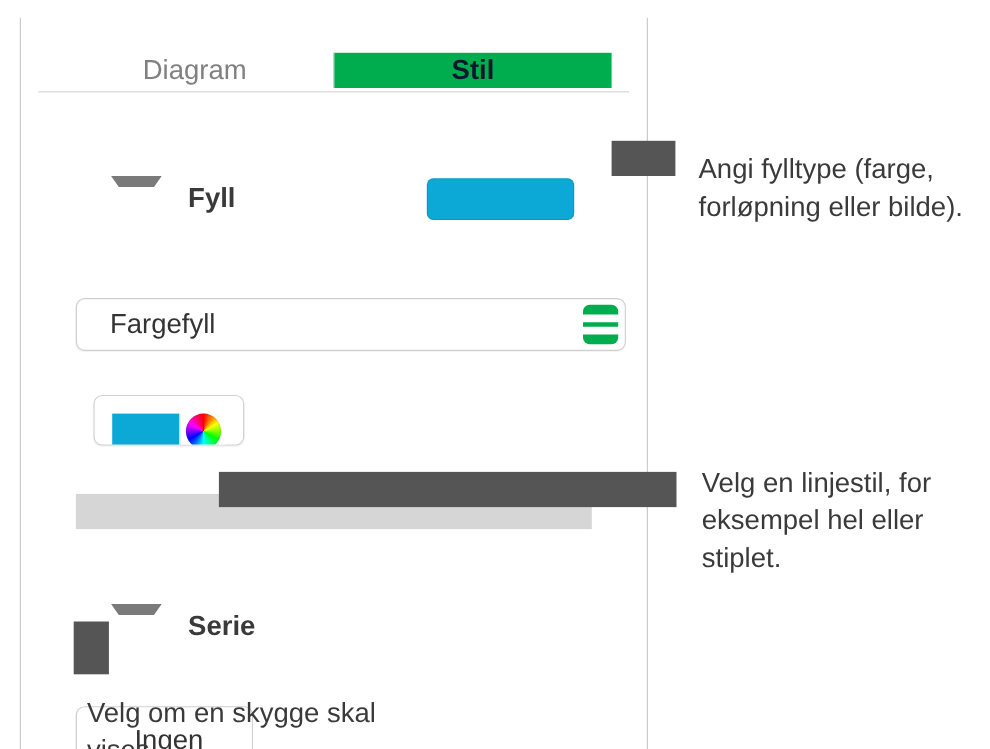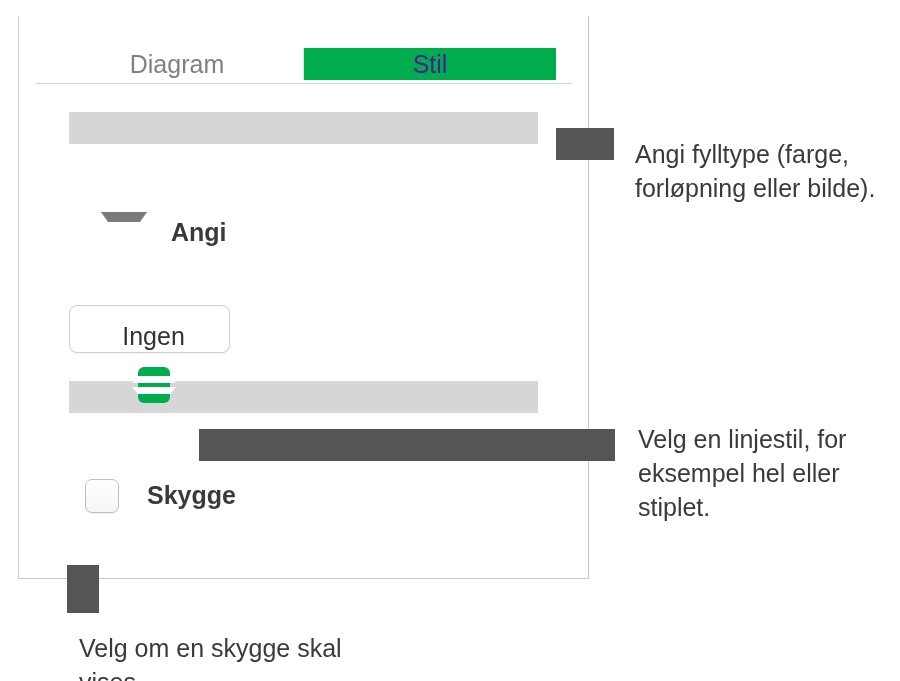--- a/index.html
+++ b/index.html
@@ -31,22 +31,22 @@
       display: flex;
       align-items: center;
       justify-content: center;
       color: #808080;
       font-size: 25px;
       background: #fff;
     }
     .tab + .tab { border-left: 1px solid #e2e2e2; }
     .tab.active {
       background: #00ad4e;
-      color: #4c1d95;
-      font-weight: 400;
+      color: #0f172a;
+      font-weight: 700;
     }
     .section {
       padding: 0 34px;
     }
     .section-header {
       display: flex;
       align-items: center;
       justify-content: space-between;
       margin-top: 34px;
     }
@@ -183,28 +183,54 @@
 </head>
 <body>
 
 <div class="panel">
 
   <div class="tabs">
     <div class="tab">Diagram</div>
     <div class="tab active">Stil</div>
   </div>
 
+  <div class="section">
+    <div class="section-header">
+      <div class="section-title-wrap">
+        <div class="disclosure"></div>
+        <div class="section-title">Fyll</div>
+      </div>
+      <div class="swatch"></div>
+    </div>
+
+    <div class="select fill-select">
+      <span>Fargefyll</span>
+      <div class="stepper">
+        <div class="arrow-up"></div>
+        <div class="arrow-down"></div>
+      </div>
+    </div>
+
+    <div class="color-row">
+      <div class="color-well">
+        <div class="color-well-color"></div>
+        <div class="color-picker-btn">
+          <div class="color-wheel"></div>
+        </div>
+      </div>
+    </div>
+  </div>
 
   <div class="divider"></div>
 
   <div class="section">
     <div class="section-header" style="margin-top:26px;">
       <div class="section-title-wrap">
         <div class="disclosure"></div>
-        <div class="section-title">Angi</div>
+        <div class="section-title">Serie</div>
       </div>
     </div>
 
     <div class="select stroke-select">
       <span>Ingen</span>
       <div class="stepper">
         <div class="arrow-up"></div>
         <div class="arrow-down"></div>
       </div>
     </div>

